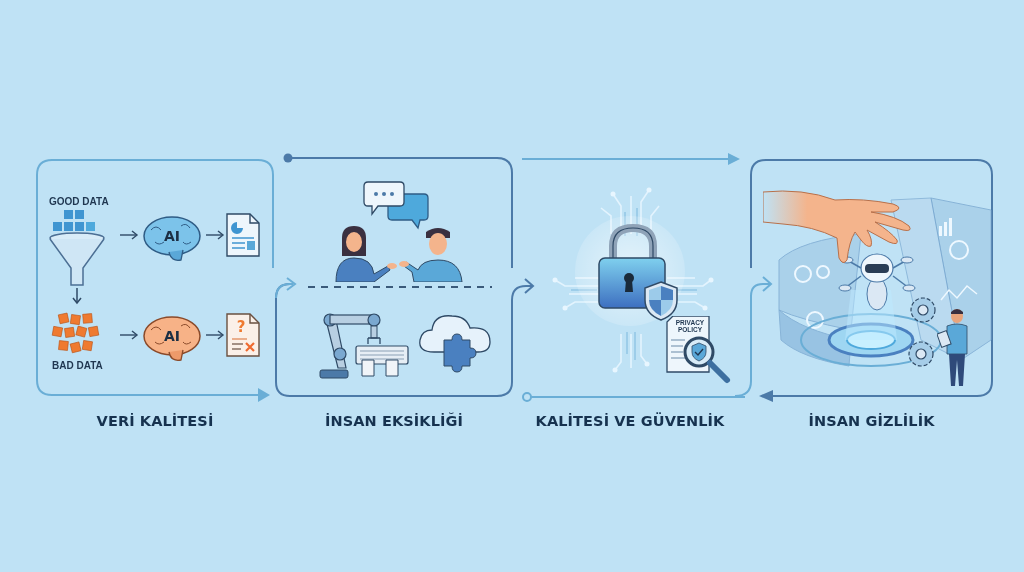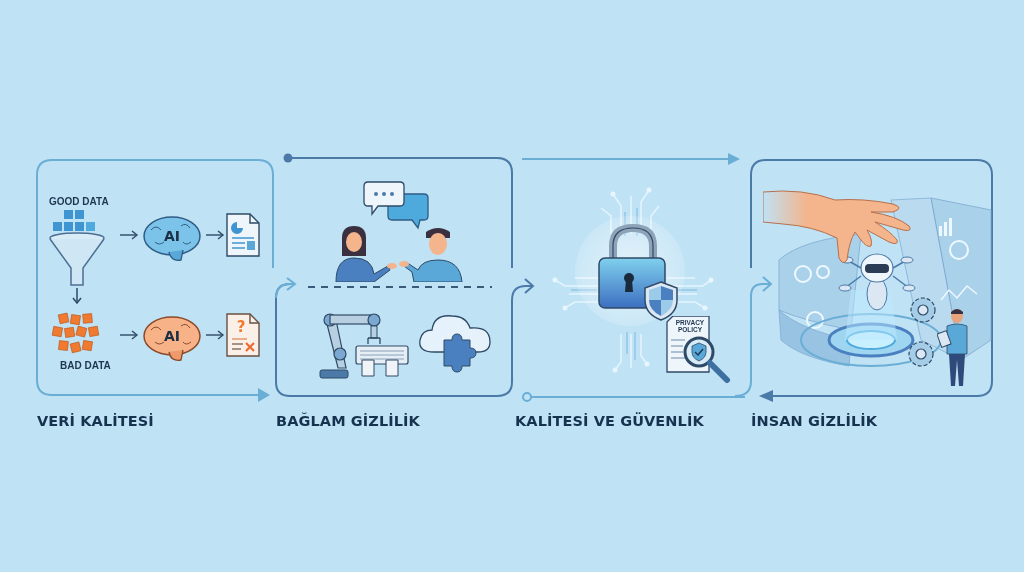--- a/index.html
+++ b/index.html
@@ -13,20 +13,21 @@
   .connectors { position: absolute; left: 0; top: 0; width: 1024px; height: 572px; }
   .panel { position: absolute; }
   .label {
     position: absolute;
     top: 413px;
     font-family: "DejaVu Sans", sans-serif;
     font-weight: bold;
     font-size: 14.5px;
     color: #16324f;
     letter-spacing: 0.1px;
+    text-align: center;
     white-space: nowrap;
   }
   .tiny-text {
     position: absolute;
     font-family: "Liberation Sans", sans-serif;
     font-weight: bold;
     color: #1f3650;
     white-space: nowrap;
   }
 </style>
@@ -58,21 +59,21 @@
 
     <path d="M 751 268 L 751 175 Q 751 160 766 160 L 977 160 Q 992 160 992 175 L 992 381 Q 992 396 977 396 L 773 396" fill="none" stroke="#4c7aa8" stroke-width="2"></path>
     <polygon points="773,390 759,396 773,402" fill="#4c7aa8"></polygon>
 
     <path d="M 735 396 Q 751 396 751 381 L 751 296 Q 751 284 763 284 L 770 284" fill="none" stroke="#6aaed6" stroke-width="2"></path>
     <polyline points="763,277 771,284 763,291" fill="none" stroke="#6aaed6" stroke-width="2"></polyline>
   </svg>
 
   <div class="panel" style="left:37px;top:160px;width:236px;height:236px;">
     <span class="tiny-text" style="left:12px;top:36px;font-size:10px;">GOOD DATA</span>
-    <span class="tiny-text" style="left:15px;top:200px;font-size:10px;margin-left:8px;">BAD DATA</span>
+    <span class="tiny-text" style="left:15px;top:200px;font-size:10px;">BAD DATA</span>
 
     <svg style="position:absolute;left:10px;top:48px;" width="70" height="100" viewBox="0 0 70 100">
       <rect x="17" y="2" width="9" height="9" fill="#3f95d1"></rect>
         <rect x="28" y="2" width="9" height="9" fill="#3f95d1"></rect>
       <rect x="6" y="14" width="9" height="9" fill="#3f95d1"></rect>
         <rect x="17" y="14" width="9" height="9" fill="#3f95d1"></rect>
       <rect x="28" y="14" width="9" height="9" fill="#3f95d1"></rect>
         <rect x="39" y="14" width="9" height="9" fill="#4ea9dc"></rect>
       <ellipse cx="30" cy="30" rx="27" ry="5" fill="#d8ecf8" stroke="#4c6f94" stroke-width="1.5"></ellipse>
       <path d="M 3 31 L 24 60 L 24 77 L 36 77 L 36 60 L 57 31" fill="#cfe6f5" stroke="#4c6f94" stroke-width="1.5"></path>
@@ -329,16 +330,16 @@
     <svg style="position:absolute;left:186px;top:148px;" width="36" height="82" viewBox="0 0 36 82">
       <ellipse cx="20" cy="8" rx="6" ry="7" fill="#e8a47c"></ellipse>
         <path d="M 14 4 Q 20 -2 26 4 L 26 6 L 14 6 Z" fill="#3a3040"></path>
       <path d="M 10 18 Q 20 14 30 18 L 30 46 L 10 46 Z" fill="#5aa8d8" stroke="#2f4a66" stroke-width="0.8"></path>
       <rect x="2" y="24" width="10" height="14" fill="#dbe8f4" stroke="#2f4a66" stroke-width="1" transform="rotate(-20 7 31)"></rect>
       <path d="M 12 46 L 14 78 L 18 78 L 20 52 L 22 78 L 26 78 L 28 46 Z" fill="#2f4a7a"></path>
     </svg>
   </div>
 
   <span class="label" style="left:37px;width:236px;">VERİ KALİTESİ</span>
-  <span class="label" style="left:276px;width:236px;">BAĞLAM GİZLİLİK</span>
+  <span class="label" style="left:276px;width:236px;">İNSAN EKSİKLİĞİ</span>
   <span class="label" style="left:515px;width:230px;">KALİTESİ VE GÜVENLİK</span>
   <span class="label" style="left:751px;width:241px;">İNSAN GİZLİLİK</span>
 </div>
 
 </body></html>

